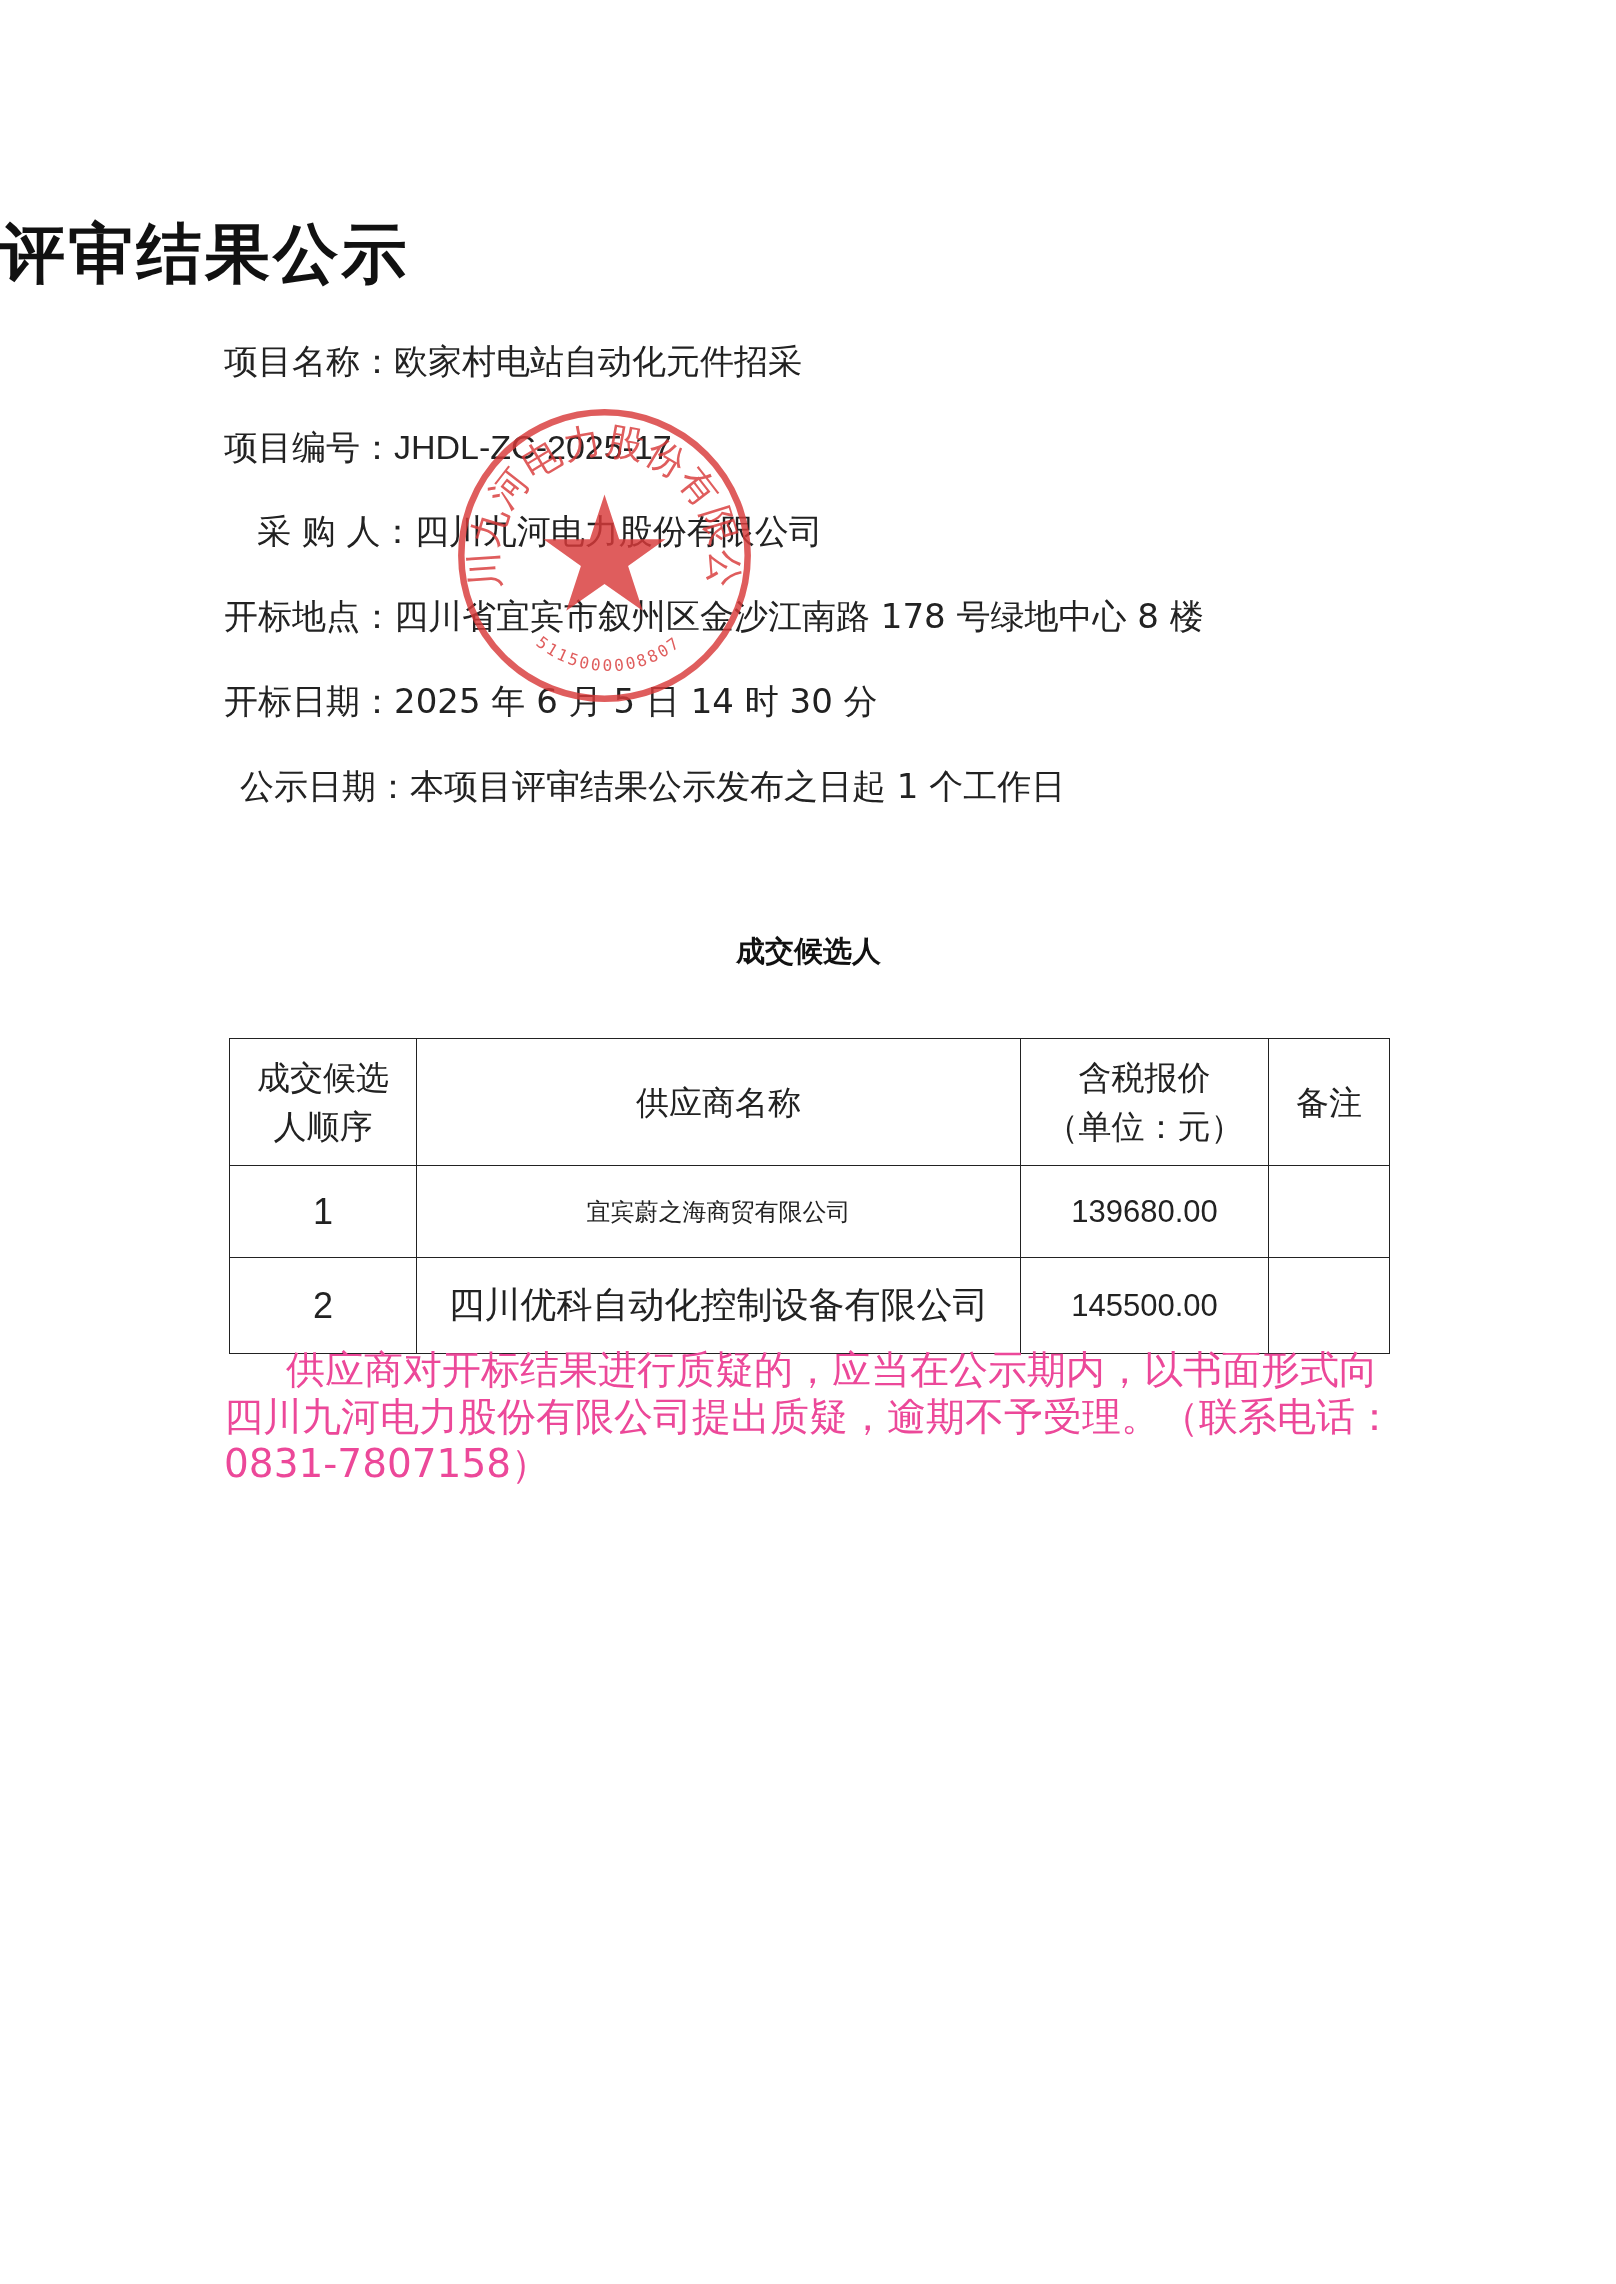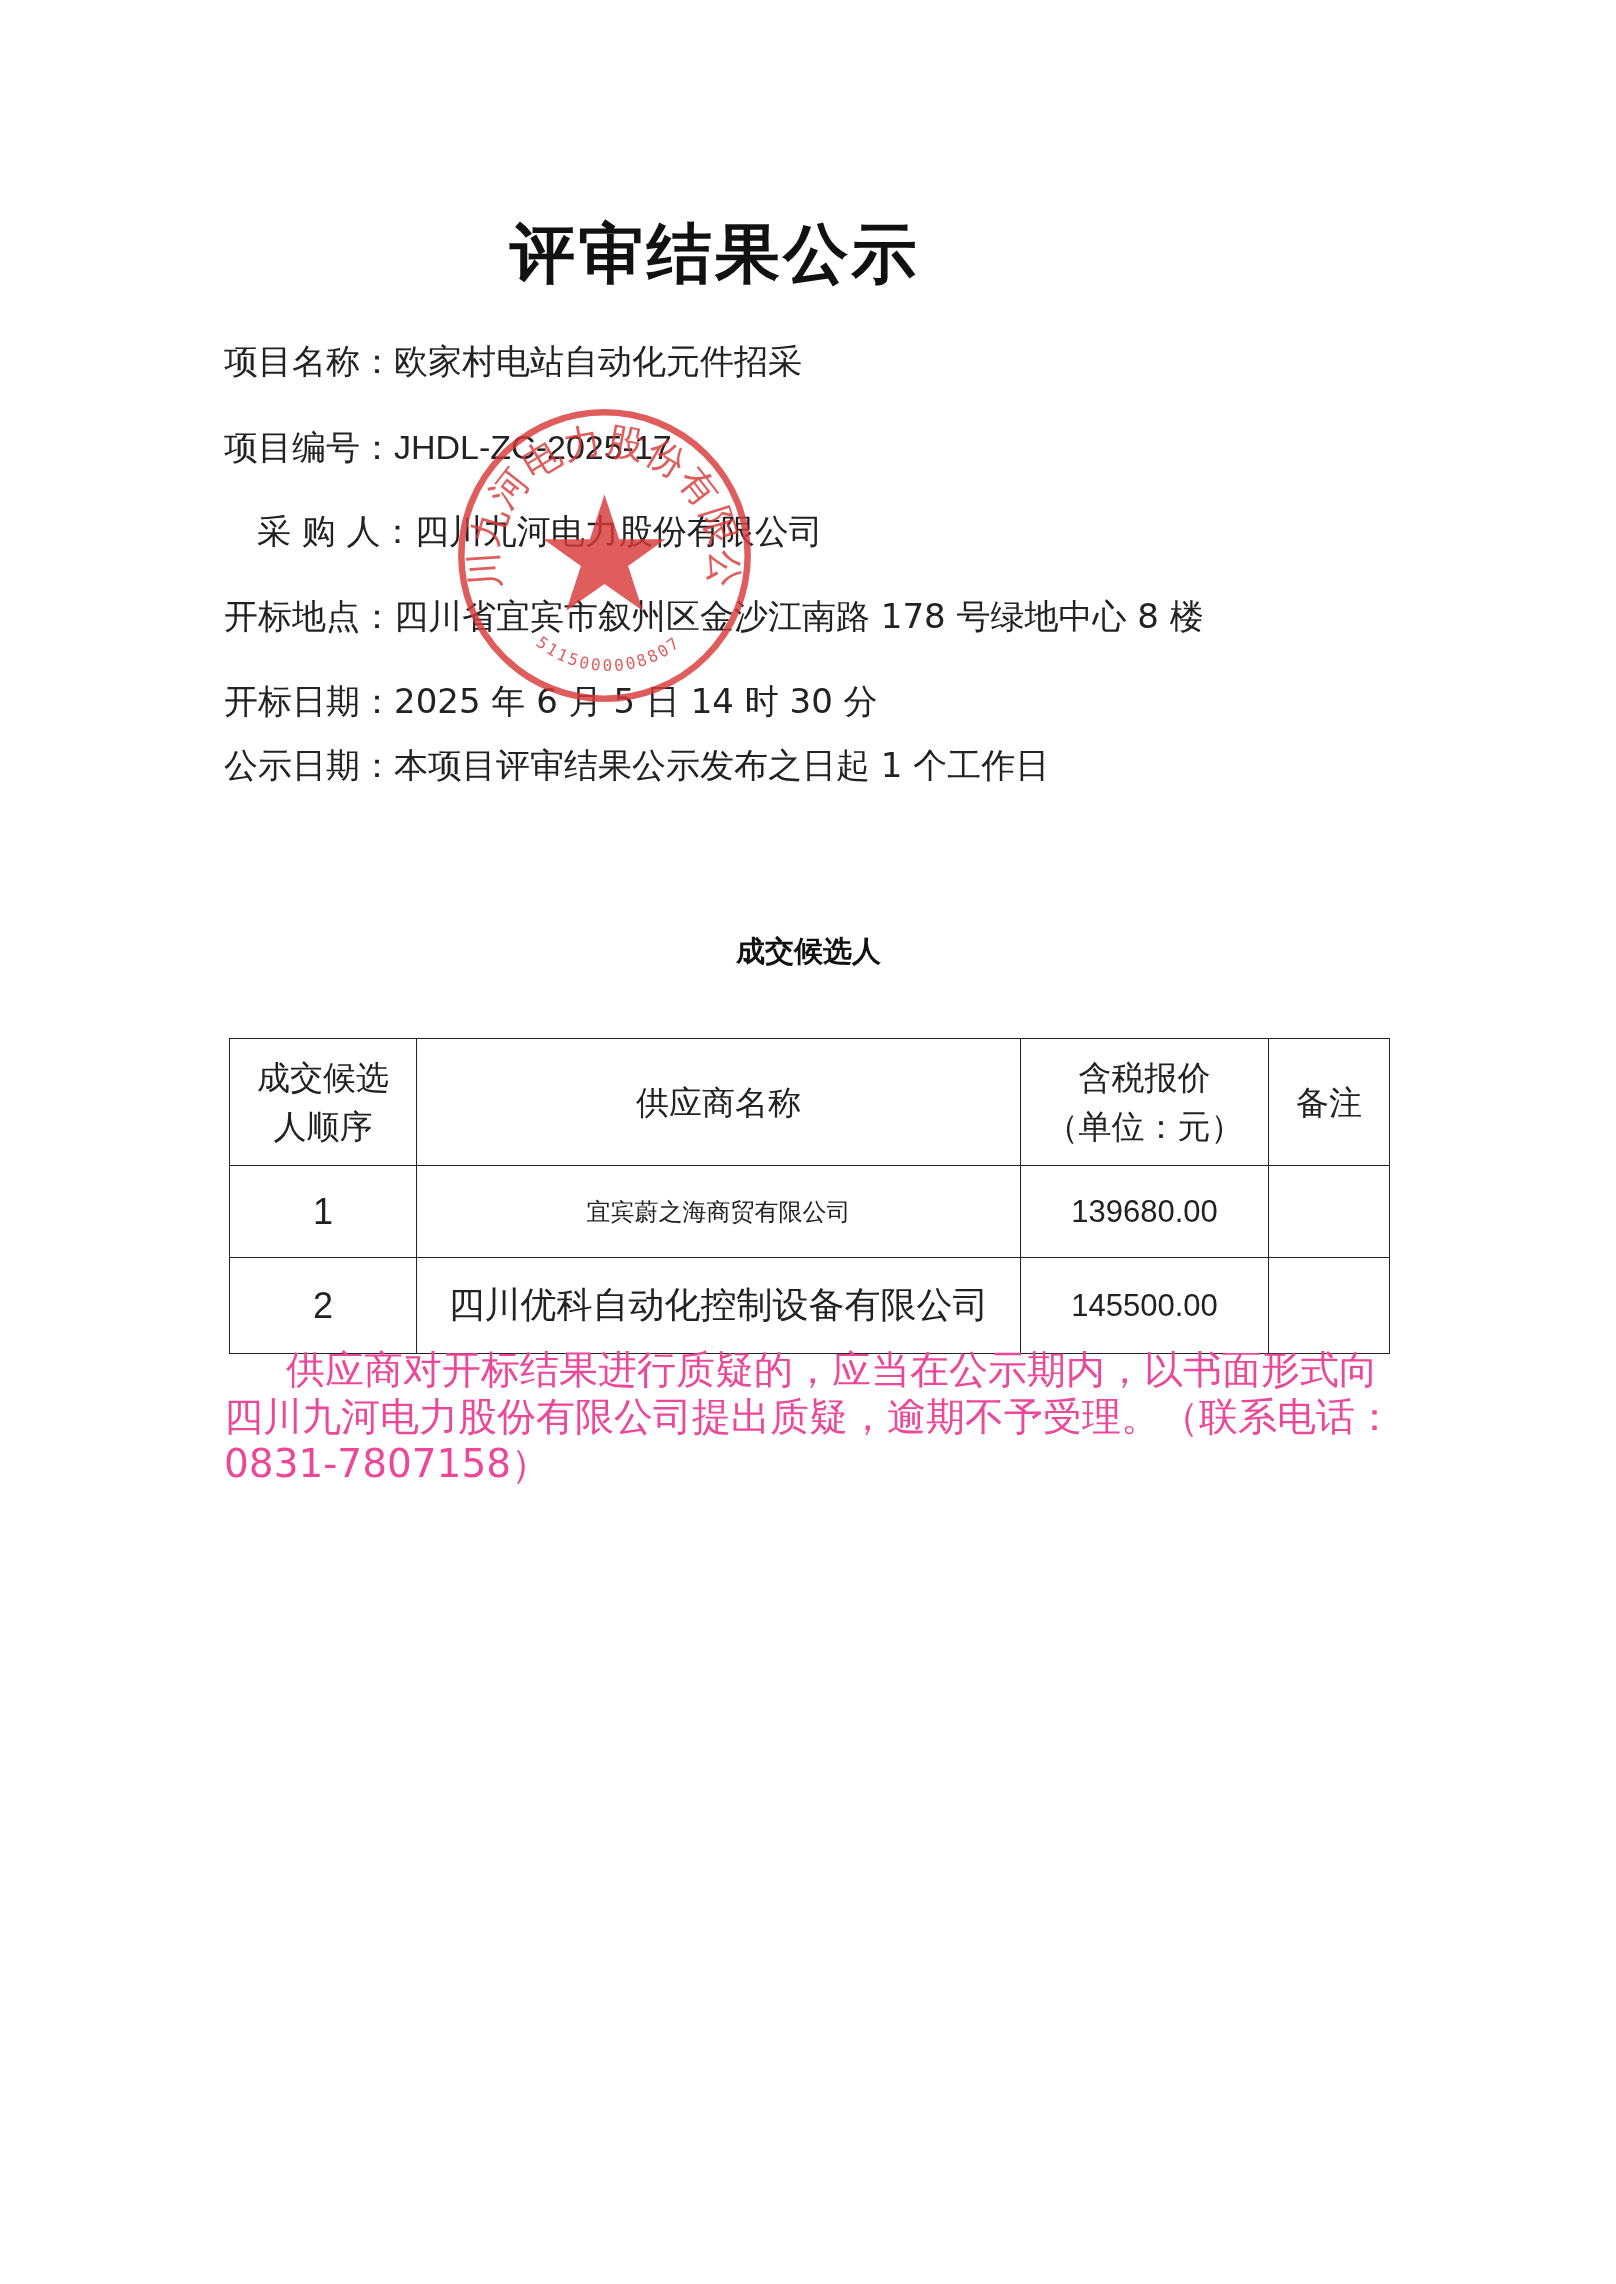--- a/index.html
+++ b/index.html
@@ -1,21 +1,21 @@
 <!DOCTYPE html>
 <html style="font-size:13px"><head>
 <meta charset="utf-8">
 <style>
   html, body { margin: 0; padding: 0; background: #ffffff; }
   body {
     width: 1617px; height: 2284px; position: relative; overflow: hidden;
     font-family: "DejaVu Sans", "Liberation Sans", sans-serif; color: #1a1a1a;
   }
   .title {
-    position: absolute; left: 0; width: 1430px; top: 210px; text-align: center;
+    position: absolute; left: 0; width: 1430px; top: 210px; text-align: left;
     font-family: "DejaVu Serif", "Liberation Serif", serif; font-weight: bold;
     font-size: 65px; letter-spacing: 3.3px; color: #111;
   }
   .field {
     position: absolute; left: 224px; font-size: 34px; line-height: 42px;
     white-space: nowrap; color: #222;
   }
   .field .label { display: inline-block; }
   .field .value { display: inline-block; }
   .subtitle {
@@ -61,21 +61,21 @@
 </div>
 <div class="field" style="top:510px;margin-left:33px;">
   <span class="label">采 购 人：</span><span class="value">四川九河电力股份有限公司</span>
 </div>
 <div class="field" style="top:595px;">
   <span class="label">开标地点：</span><span class="value">四川省宜宾市叙州区金沙江南路 178 号绿地中心 8 楼</span>
 </div>
 <div class="field" style="top:680px;">
   <span class="label">开标日期：</span><span class="value">2025 年 6 月 5 日 14 时 30 分</span>
 </div>
-<div class="field" style="top:744px;">
+<div class="field" style="top:765px;margin-left:16px;">
   <span class="label">公示日期：</span><span class="value">本项目评审结果公示发布之日起 1 个工作日</span>
 </div>
 
 <div class="stamp">
   <svg viewBox="0 0 370 370">
     <circle cx="185" cy="185" r="176" fill="none" stroke="#d93a3a" stroke-width="8"></circle>
     <defs>
       <path id="arcTop" d="M 55 215 A 132 132 0 1 1 315 215"></path>
       <path id="arcBottom" d="M 95 290 A 140 140 0 0 0 285 290"></path>
     </defs>

